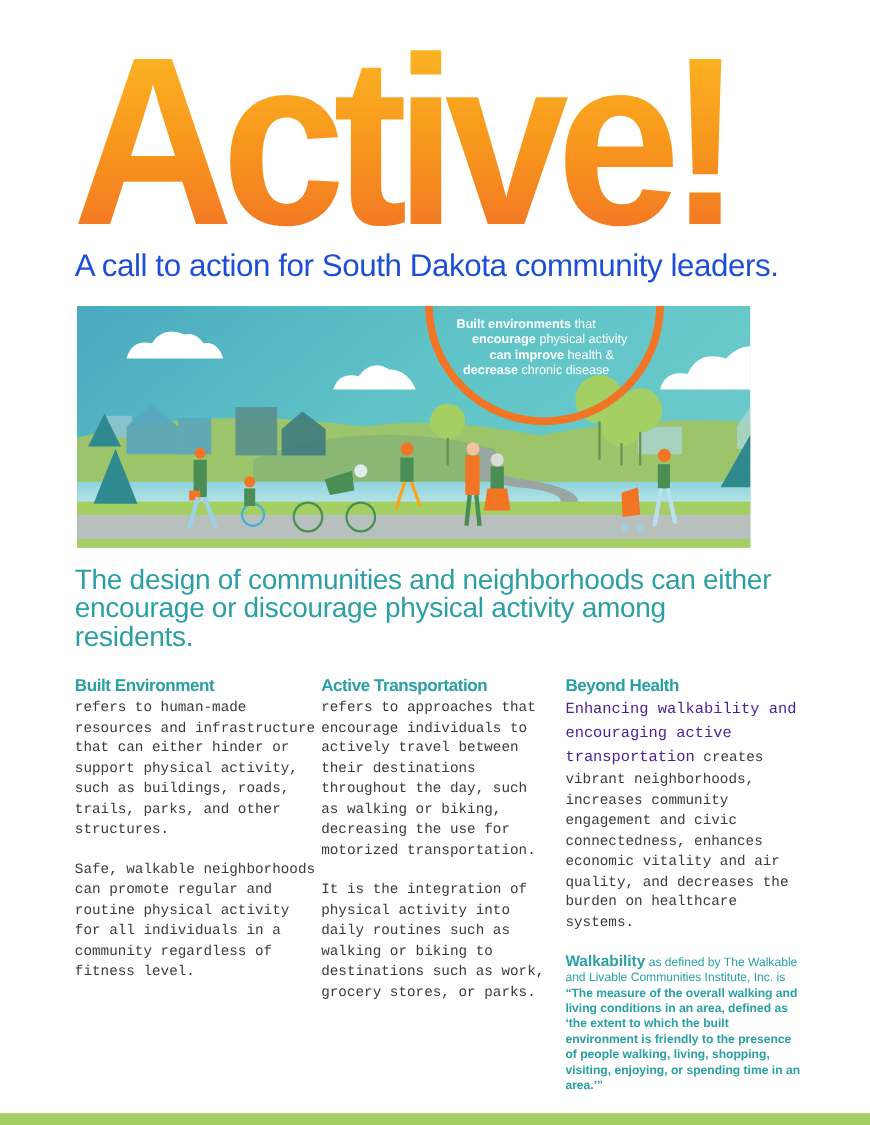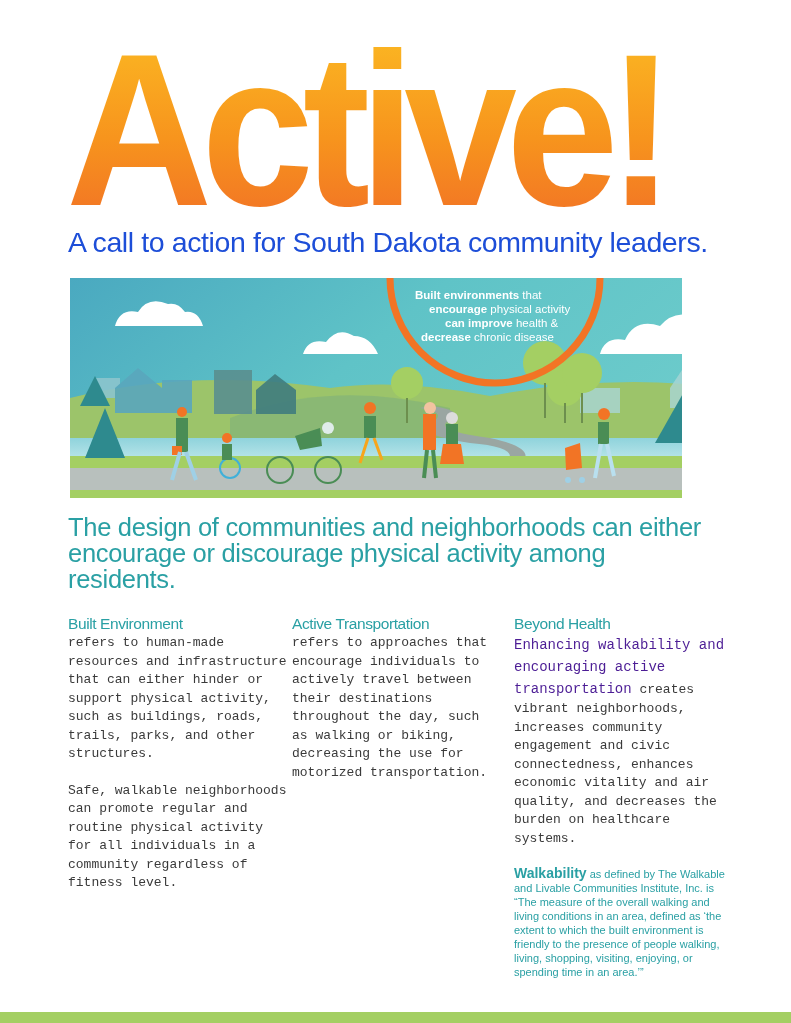--- a/index.html
+++ b/index.html
@@ -33,30 +33,30 @@
 
   .lead {
     position: absolute; left: 68px; top: 514px; width: 640px;
     font-size: 25.5px; line-height: 26px; color: #2aa0a4; letter-spacing: -0.3px;
   }
 
   .col { position: absolute; top: 614px; }
   .col1 { left: 68px; width: 220px; }
   .col2 { left: 292px; width: 210px; }
   .col3 { left: 514px; width: 215px; }
-  .col h3 { font-size: 15.5px; font-weight: normal; color: #2aa0a4; line-height: 20px; letter-spacing: -0.4px; }
+  .col h3 { font-size: 15.5px; font-weight: bold; color: #2aa0a4; line-height: 20px; letter-spacing: -0.4px; }
   .col p { font-size: 13px; line-height: 18.5px; color: #3a3a3a; font-family: Liberation Mono, monospace; }
   .col p + p { margin-top: 18px; }
   .orange-big { font-size: 18px; line-height: 23px; color: #f58a35; }
   .col1 .callout { margin-top: 18px; margin-bottom: 16px; }
   .col3 .intro { font-size: 14px; line-height: 22px; color: #4c1d95; }
   .col3 .intro-rest { font-size: 13px; color: #3a3a3a; }
   .col3 .def { margin-top: 18px; font-size: 11px; line-height: 14px; color: #2aa0a4; }
   .col3 .def .term { font-size: 14px; font-weight: bold; }
-  .col3 .def .quote { font-weight: normal; }
+  .col3 .def .quote { font-weight: bold; }
 
   .footer-bar { position: absolute; left: 0; top: 1012px; width: 791px; height: 11px; background: #a4cf63; }
 </style>
 </head>
 <body>
 
 <div class="title">Active!</div>
 <div class="subtitle">A call to action for South Dakota community leaders.</div>
 
 <div class="banner">
@@ -178,20 +178,21 @@
 
 <div class="col col1">
   <h3>Built Environment</h3>
   <p>refers to human-made resources and infrastructure that can either hinder or support physical activity, such as buildings, roads, trails, parks, and other structures.</p>
   <p>Safe, walkable neighborhoods can promote regular and routine physical activity for all individuals in a community regardless of fitness level.</p>
 </div>
 
 <div class="col col2">
   <h3>Active Transportation</h3>
   <p>refers to approaches that encourage individuals to actively travel between their destinations throughout the day, such as walking or biking, decreasing the use for motorized transportation.</p>
+  <p>It is the integration of physical activity into daily routines such as walking or biking to destinations such as work, grocery stores, or parks.</p>
 </div>
 
 <div class="col col3">
   <h3>Beyond Health</h3>
   <p class="intro-wrap"><span class="intro">Enhancing walkability and encouraging active transportation</span><span class="intro-rest"> creates vibrant neighborhoods, increases community engagement and civic connectedness, enhances economic vitality and air quality, and decreases the burden on healthcare systems.</span></p>
   <div class="def"><span class="term">Walkability</span><span> as defined by The Walkable and Livable Communities Institute, Inc. is </span><span class="quote">“The measure of the overall walking and living conditions in an area, defined as ‘the extent to which the built environment is friendly to the presence of people walking, living, shopping, visiting, enjoying, or spending time in an area.’”</span></div>
 </div>
 
 <div class="footer-bar"></div>
 

